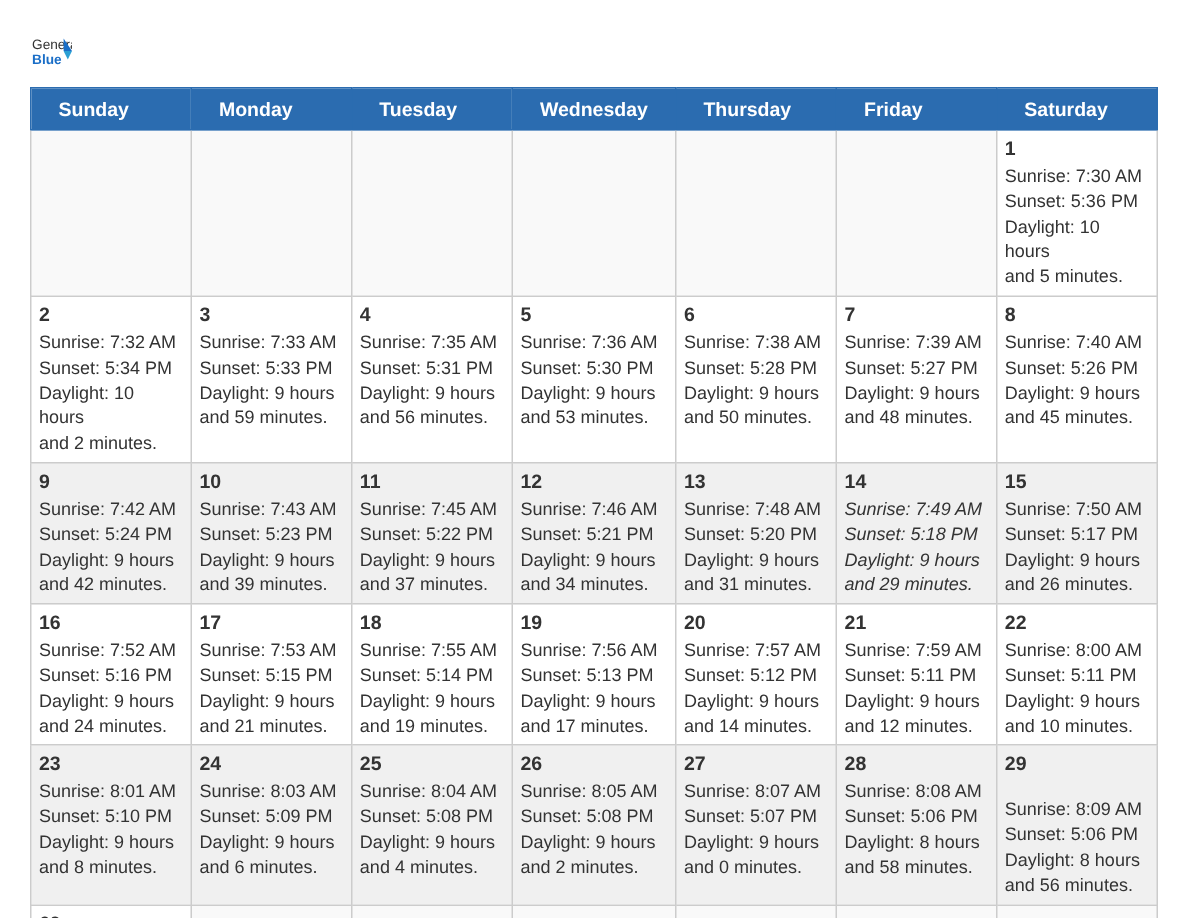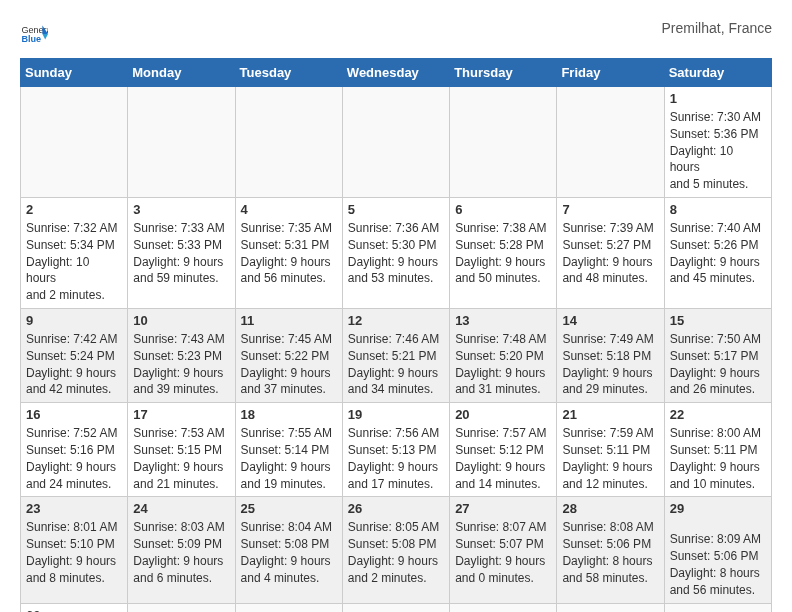--- a/index.html
+++ b/index.html
@@ -38,21 +38,21 @@
     .calendar-table {
       width: 100%;
       border-collapse: collapse;
       border: 1px solid #ccc;
     }
     .calendar-table th {
       background-color: #2b6cb0;
       color: #fff;
       font-size: 13px;
       font-weight: bold;
-      padding: 6px 4px;
+      padding: 6px 18px;
       text-align: left;
       border: 1px solid #2b6cb0;
     }
     .calendar-table td {
       vertical-align: top;
       border: 1px solid #ccc;
       padding: 4px 5px;
       width: calc(100% / 7);
       min-height: 80px;
       font-size: 10px;
@@ -84,21 +84,20 @@
 <div class="header-section">
   <div class="logo">
     <svg class="logo-icon" viewBox="0 0 40 40">
       <text x="2" y="18" font-size="13" fill="#333" font-family="Arial">General</text>
       <text x="2" y="32" font-size="13" fill="#1a6ec7" font-family="Arial" font-weight="bold">Blue</text>
       <polygon points="32,8 40,20 32,20" fill="#1a6ec7"></polygon>
       <polygon points="32,20 40,20 36,28" fill="#2b9fd4"></polygon>
     </svg>
   </div>
   <div class="title-section">
-    <div class="calendar-subtitle">Premilhat, France</div>
   </div>
 </div>
 
 <table class="calendar-table">
   <thead>
     <tr>
     <th>Sunday</th>
         <th>Monday</th>
         <th>Tuesday</th>
         <th>Wednesday</th>
@@ -205,21 +204,21 @@
         </td>
         <td class="row-shade">
           <span class="day-number">13</span>
           <div class="day-info" style="white-space: pre-line;">Sunrise: 7:48 AM
 Sunset: 5:20 PM
 Daylight: 9 hours
 and 31 minutes.</div>
         </td>
         <td class="row-shade">
           <span class="day-number">14</span>
-          <div class="day-info" style="white-space: pre-line;">Sunrise: 7:49 AM
+          <div class="day-info" style="white-space: pre-line; font-style: italic;">Sunrise: 7:49 AM
 Sunset: 5:18 PM
 Daylight: 9 hours
 and 29 minutes.</div>
         </td>
         <td class="row-shade">
           <span class="day-number">15</span>
           <div class="day-info" style="white-space: pre-line;">Sunrise: 7:50 AM
 Sunset: 5:17 PM
 Daylight: 9 hours
 and 26 minutes.</div>

